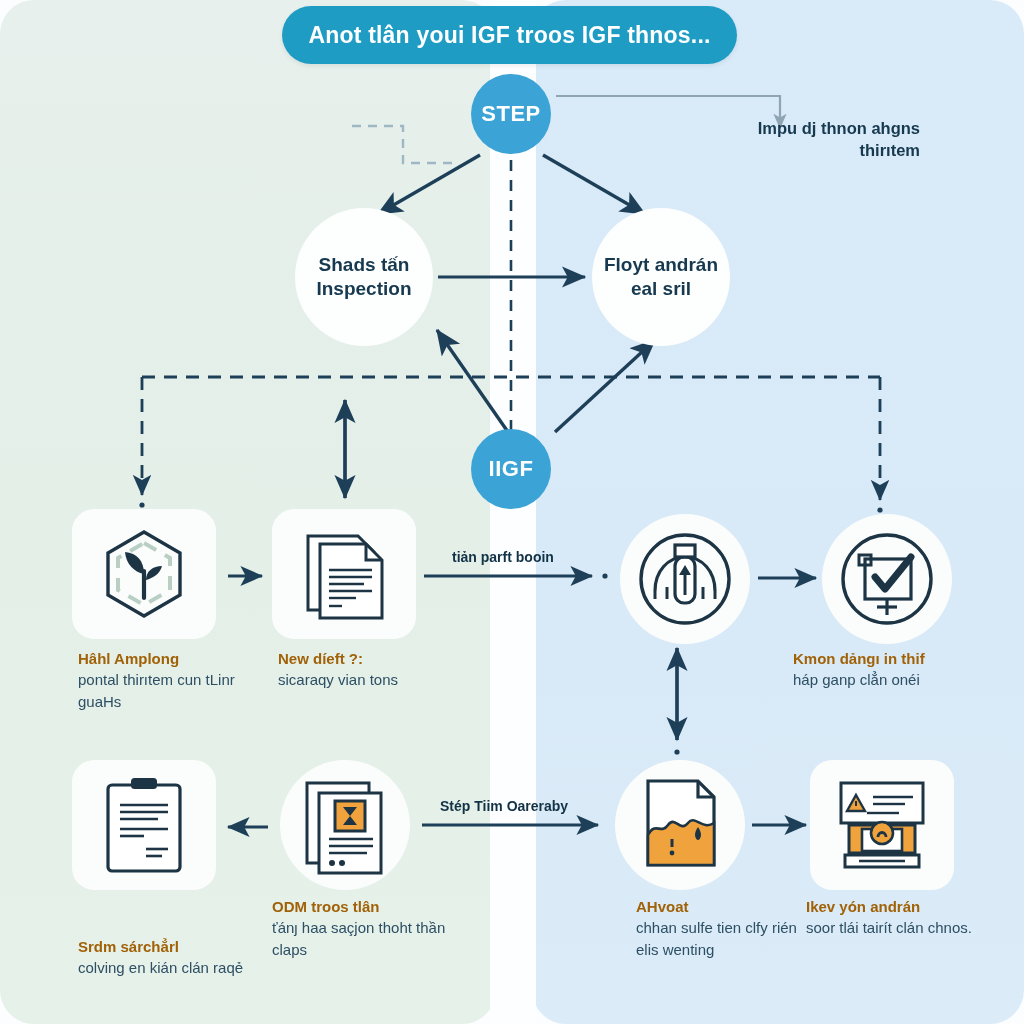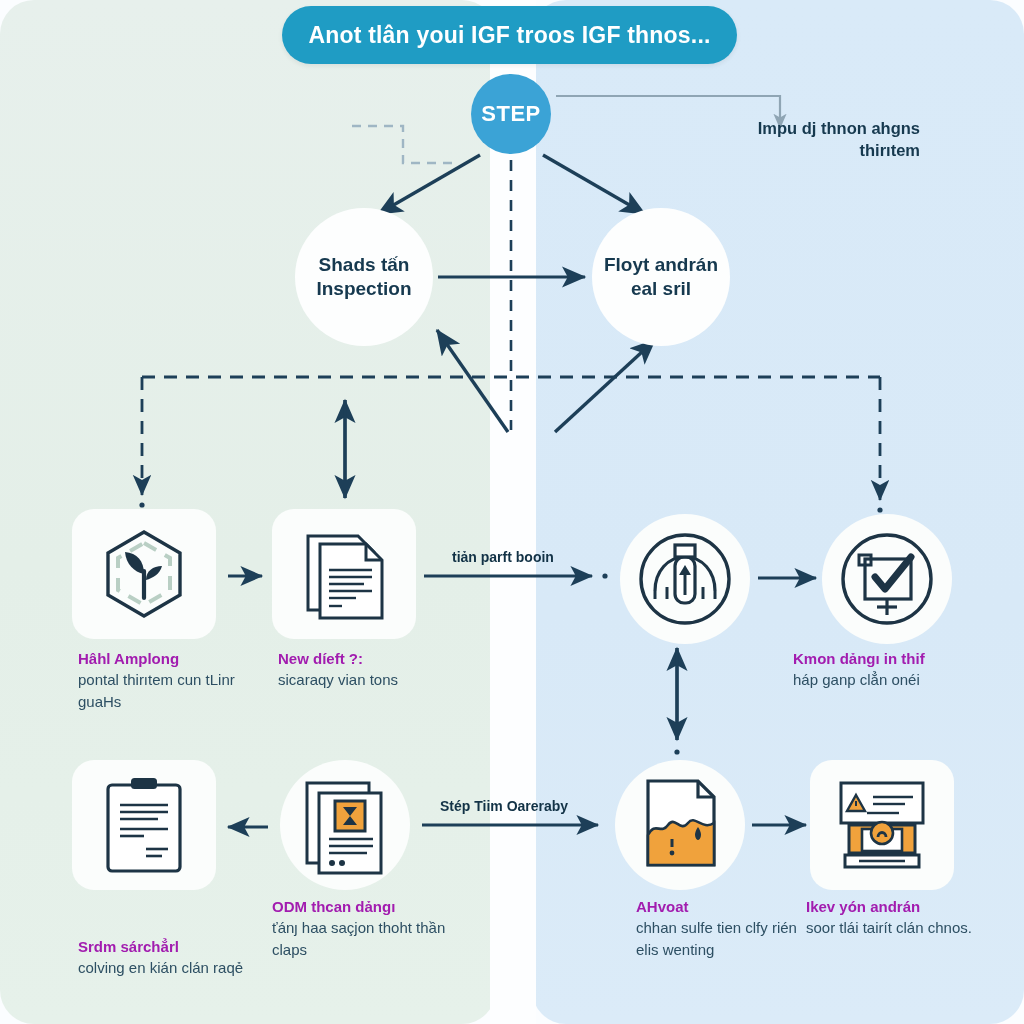--- a/index.html
+++ b/index.html
@@ -51,21 +51,21 @@
   #label-midrow{left:452px;top:549px;}
   #label-botrow{left:440px;top:798px;}
 
   
   .card{position:absolute;width:144px;height:130px;background:#fbfdfc;
       display:flex;align-items:center;justify-content:center;}
   .card.sq{border-radius:22px;}
   .card.rnd{border-radius:50%;width:130px;height:130px;}
 
   .cap{position:absolute;width:176px;color:#2d4f63;font-size:15px;line-height:1.42;}
-  .cap b{color:#a21caf;font-weight:bold;}
+  .cap b{color:#a16207;font-weight:bold;}
 
   
   #card-1{left:72px;top:509px;}
   #card-2{left:272px;top:509px;}
   #card-3{left:620px;top:514px;}
   #card-4{left:822px;top:514px;}
   
   #card-5{left:72px;top:760px;}
   #card-6{left:280px;top:760px;}
   #card-7{left:615px;top:760px;}
@@ -152,20 +152,23 @@
     <line x1="422" y1="825" x2="598" y2="825" stroke="#1d3f58" stroke-width="3" marker-end="url(#ah)"></line>
     <line x1="752" y1="825" x2="806" y2="825" stroke="#1d3f58" stroke-width="3" marker-end="url(#ah)"></line>
   </svg>
 
   <div id="title-pill">
     <span>Anot tlân youi IGF troos IGF thnos...</span>
   </div>
 
   <div class="bluenode" id="node-step">
     <span>STEP</span>
+  </div>
+  <div class="bluenode" id="node-iigf">
+    <span>IIGF</span>
   </div>
 
   <div class="circlenode" id="node-shads">
     <div>
       <div>Shads tấn</div>
       <div>Inspection</div>
     </div>
   </div>
   <div class="circlenode" id="node-floyt">
     <div>
@@ -309,21 +312,21 @@
       <rect x="16" y="82" width="74" height="12" fill="#fff" stroke="#1d3445" stroke-width="3"></rect>
       <line x1="30" y1="88" x2="76" y2="88" stroke="#1d3445" stroke-width="2.6"></line>
     </svg>
   </div>
 
   <div class="cap" id="cap-5">
     <b>Srdm sárchẳrl</b>
     <div>colving en kián clán raqẻ</div>
   </div>
   <div class="cap" id="cap-6">
-    <b>ODM thcan dảngı</b>
+    <b>ODM troos tlân</b>
     <div>ťánȷ haa saçjon thoht thần claps</div>
   </div>
   <div class="cap" id="cap-7">
     <b>AHvoat</b>
     <div>chhan sulfe tien clfy rién elis wenting</div>
   </div>
   <div class="cap" id="cap-8">
     <b>Ikev yón andrán</b>
     <div>soor tlái tairít clán chnos.</div>
   </div>

